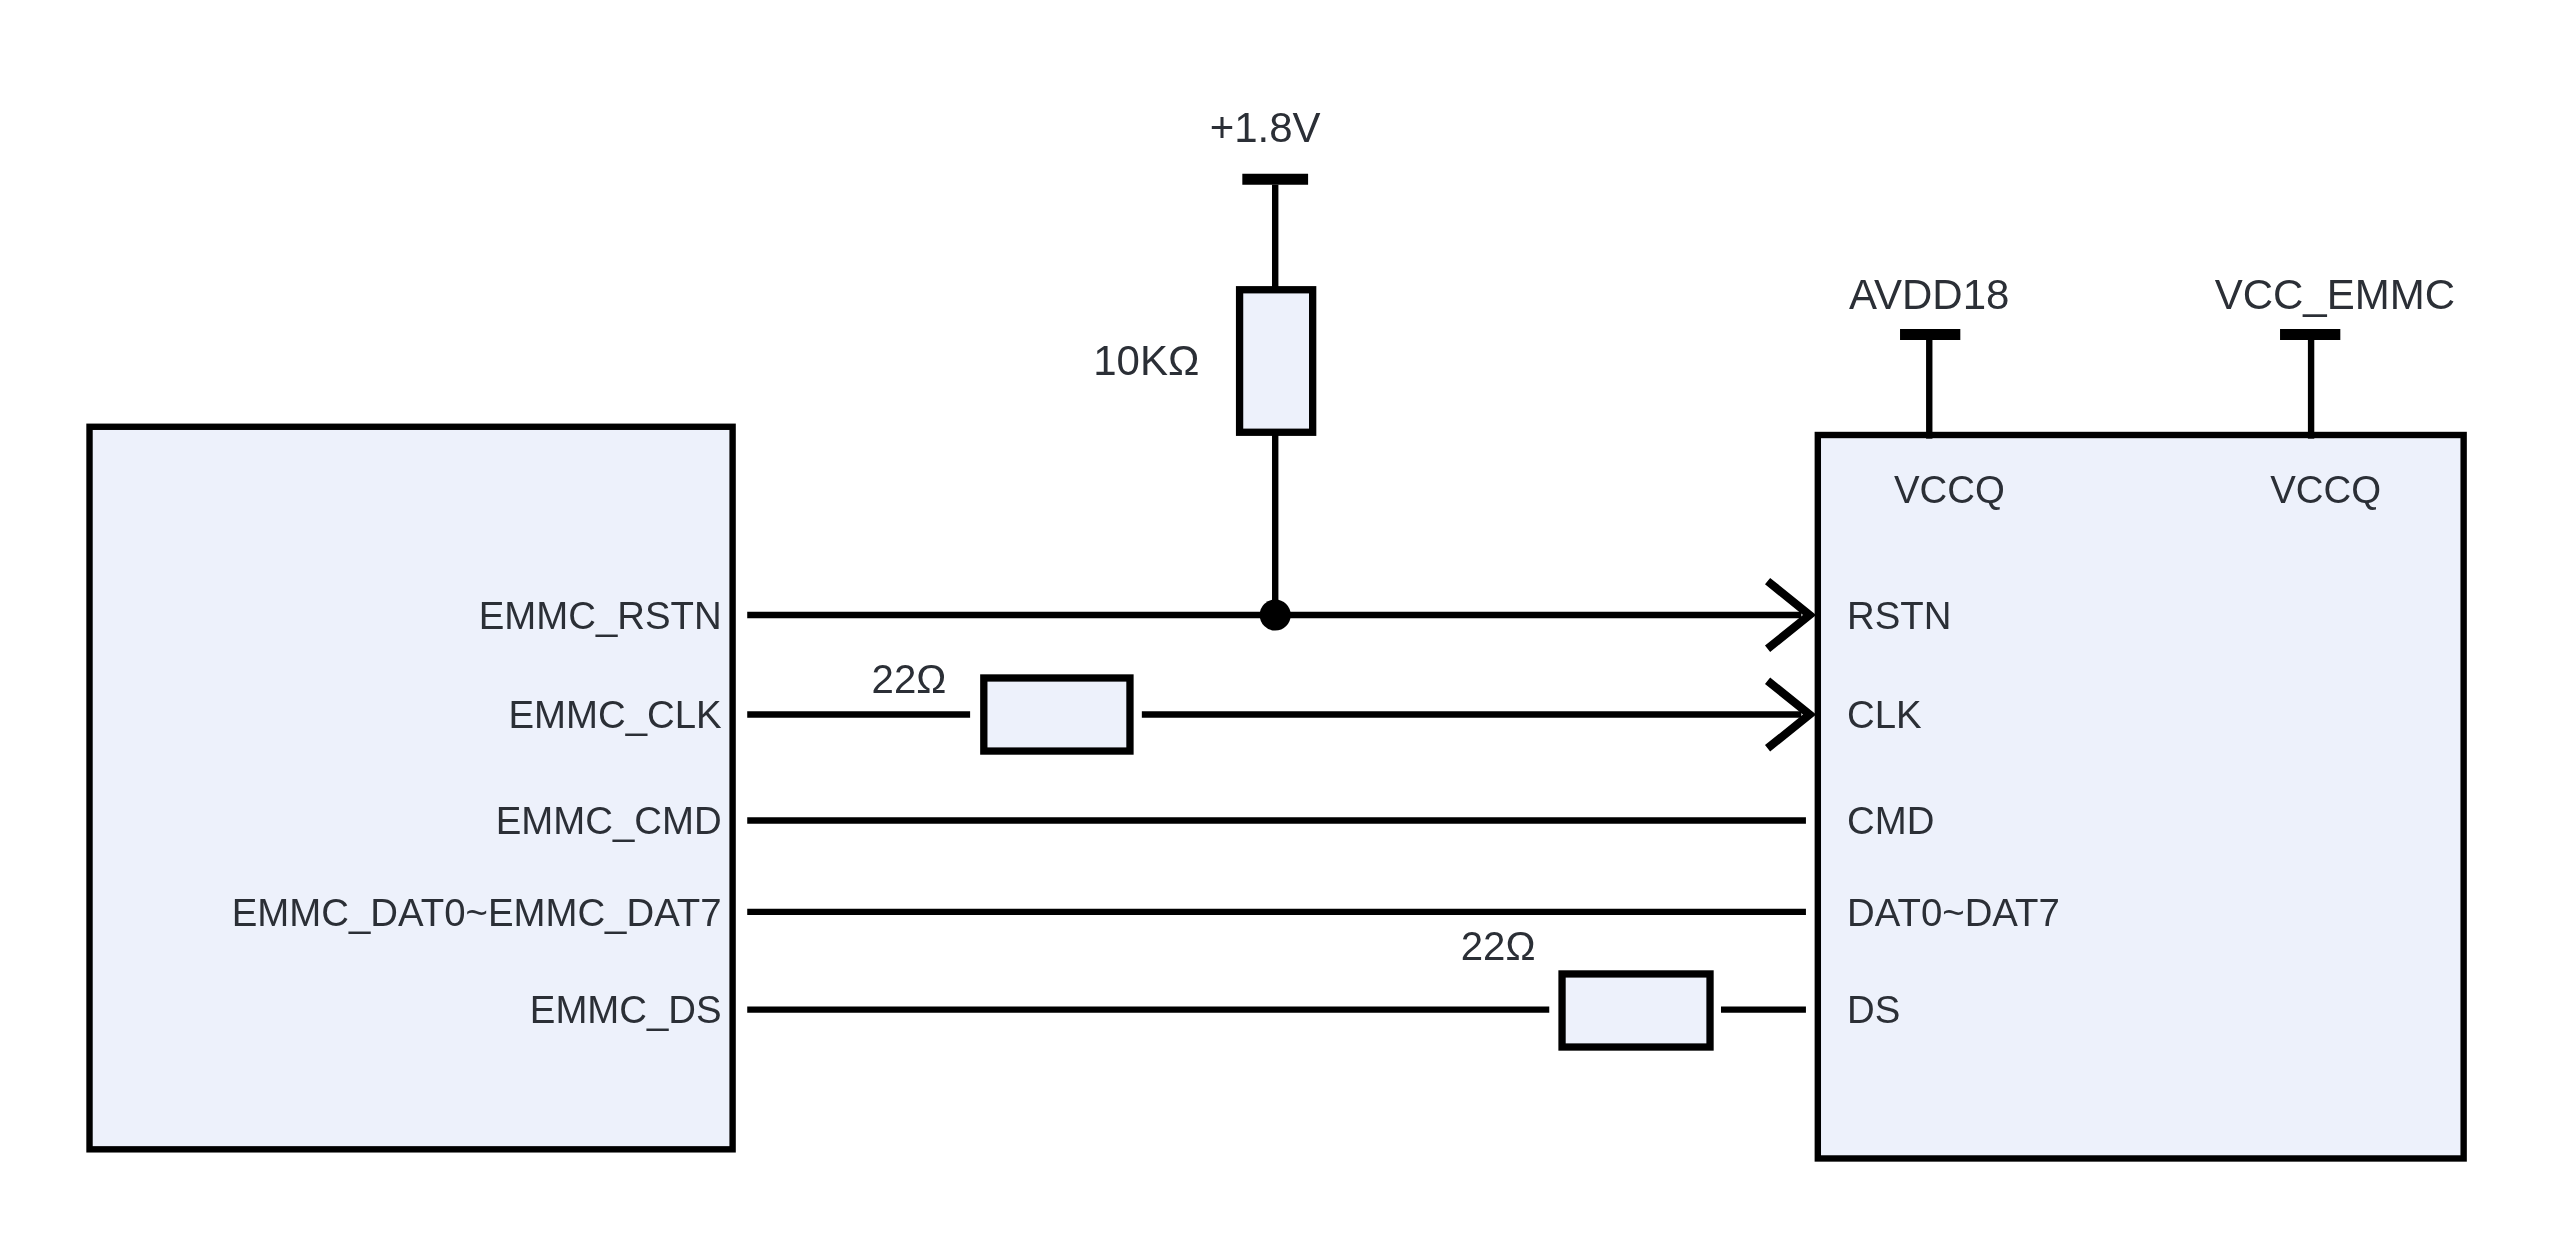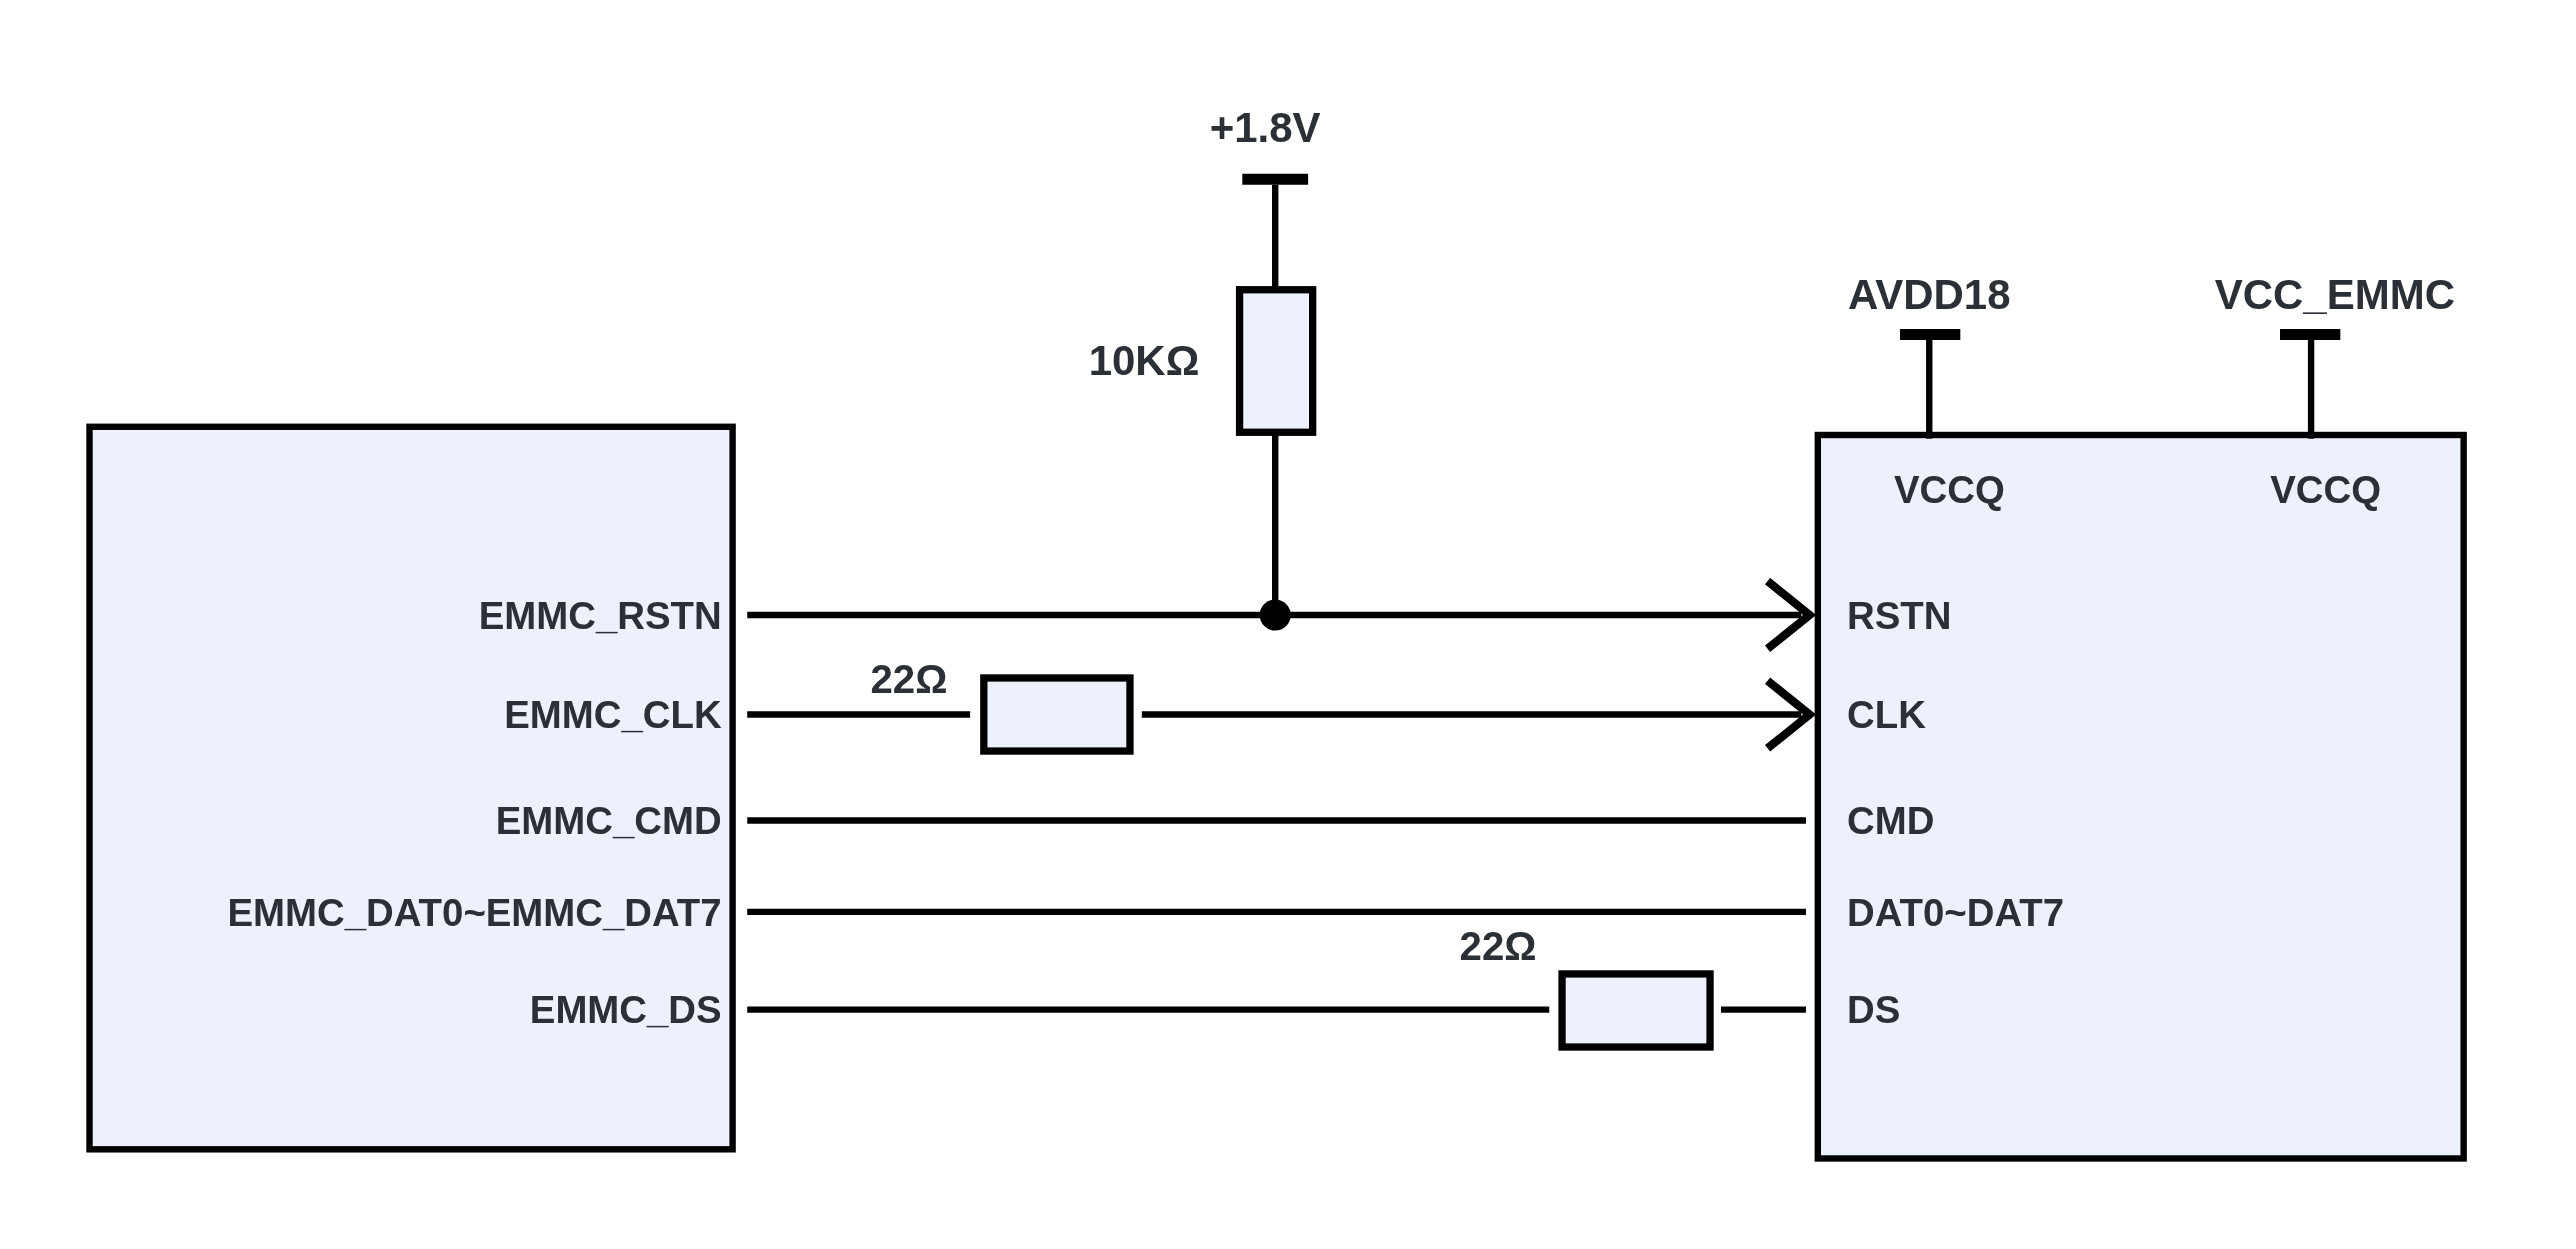--- a/index.html
+++ b/index.html
@@ -7,21 +7,21 @@
     --block-fill: #edf1fb;
     --line: #000000;
     --text: #2b2f36;
   }
   * { margin: 0; padding: 0; box-sizing: border-box; }
   html, body {
     width: 2576px; height: 1250px;
     background: var(--background);
     font-family: "Liberation Sans", sans-serif;
   }
-  .canvas { position: relative; width: 2576px; height: 946px; font-weight: bold; }
+  .canvas { position: relative; width: 2576px; height: 946px; }
   svg { display: block; }
 
   .block   { fill: var(--block-fill); stroke: var(--line); stroke-width: 7; }
   .resistor{ fill: var(--block-fill); stroke: var(--line); stroke-width: 8; }
   .wire    { stroke: var(--line); stroke-width: 7; fill: none; stroke-linecap: butt; }
   .railbar { stroke: var(--line); stroke-width: 12; fill: none; stroke-linecap: butt; }
   .arrow   { stroke: var(--line); stroke-width: 9; fill: none; stroke-linejoin: miter; stroke-linecap: butt; }
   .dot     { fill: var(--line); }
 
   text { fill: var(--text); }

